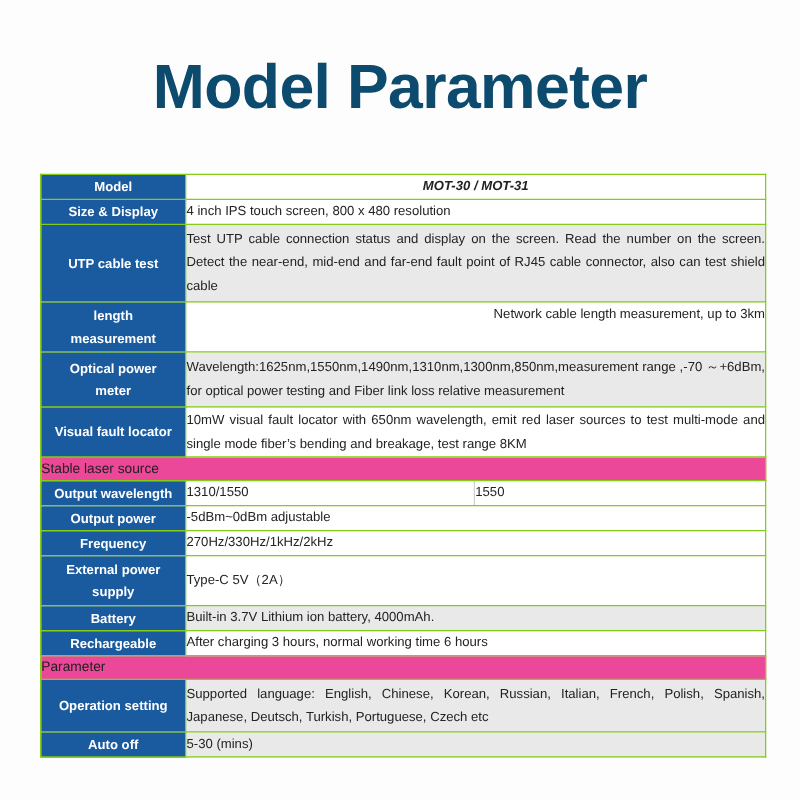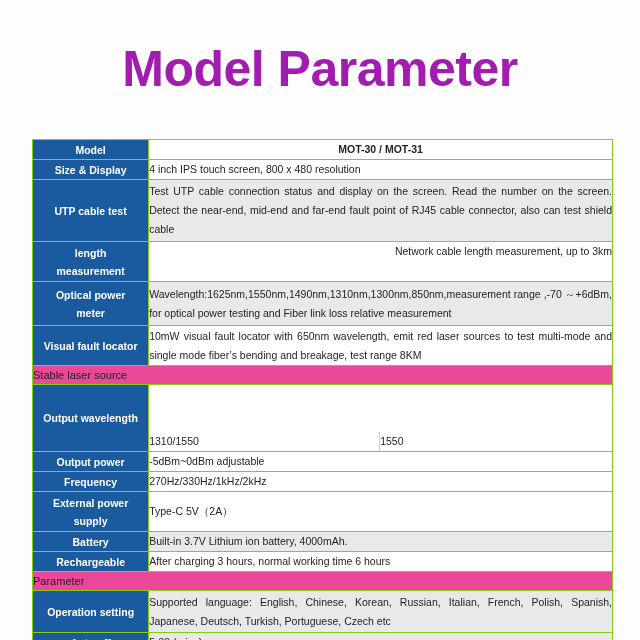--- a/index.html
+++ b/index.html
@@ -21,21 +21,21 @@
   }
   .title {
     position: absolute;
     left: 0;
     top: 40px;
     width: 640px;
     text-align: center;
     font-size: 50px;
     line-height: 58px;
     font-weight: bold;
-    color: #a21caf;
+    color: #0c4a6e;
     letter-spacing: -0.5px;
   }
   .spec-table {
     position: absolute;
     left: 32px;
     top: 139px;
     width: 581px;
     border-collapse: collapse;
     table-layout: fixed;
     border-left: 1px solid #b9b9b9;
@@ -64,20 +64,21 @@
     line-height: 19px;
     padding: 3px 6px 3px 7px;
     text-align: left;
   }
   .val.shade {
     background: #e9e9e9;
   }
   .val.center {
     text-align: center;
     font-weight: bold;
+    font-style: italic;
   }
   .val.justify {
     text-align: justify;
     text-align-last: left;
   }
   .section {
     background: #ec4899;
     color: #1e1e1e;
     font-size: 11px;
     line-height: 18px;
@@ -146,21 +147,21 @@
         <td class="val justify">10mW visual fault locator with 650nm wavelength, emit red laser sources to test multi-mode and single mode fiber’s bending and breakage, test range 8KM</td>
       </tr>
 
       <tr class="h-sec">
         <td class="section" colspan="2">Stable laser source</td>
       </tr>
 
       <tr class="h-one">
         <td class="lbl">Output wavelength</td>
         <td class="val" style="padding:0;">
-          <table style="width:100%;border-collapse:collapse;table-layout:fixed;margin-top:47px;">
+          <table style="width:100%;border-collapse:collapse;table-layout:fixed;">
             <tbody>
                 <tr>
               <td class="val split-a" style="border:none;border-right:1px solid #cfcfcf;">1310/1550</td>
               <td class="val" style="border:none;">1550</td>
             </tr>
           </tbody>
             </table>
         </td>
       </tr>
 

